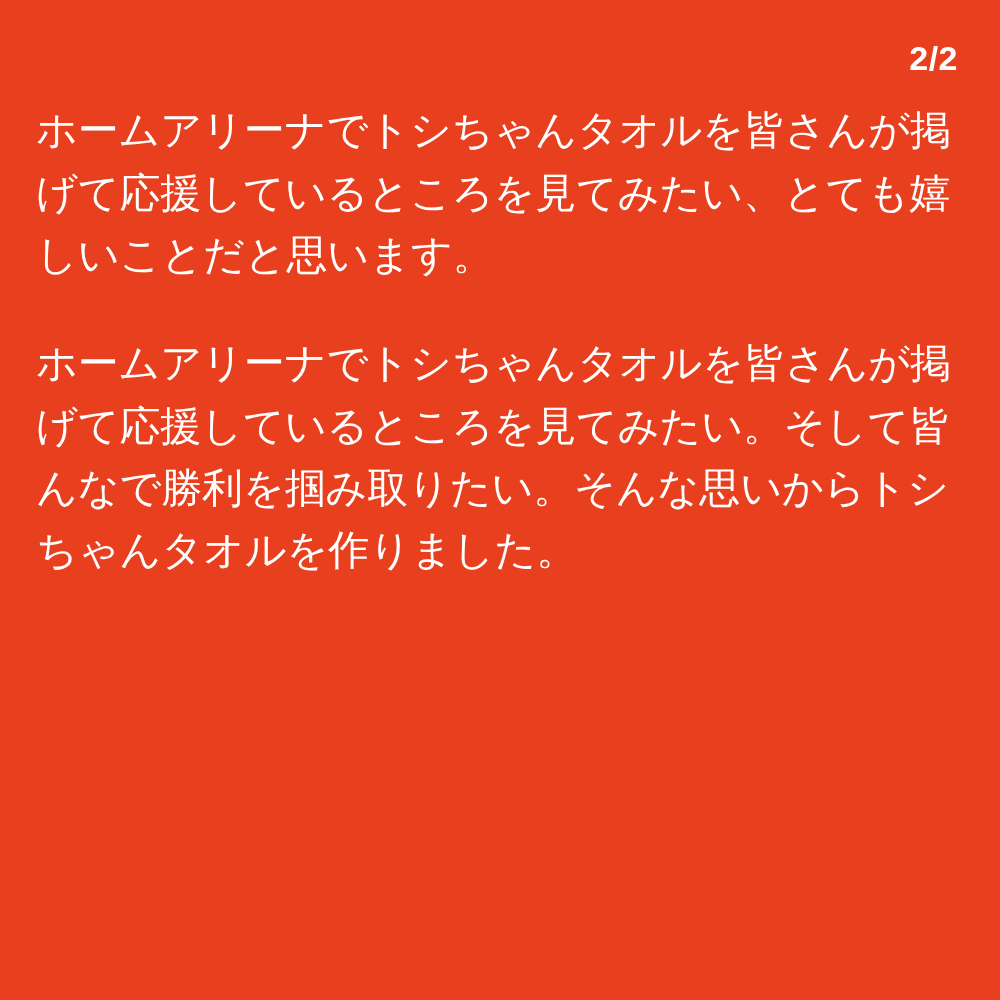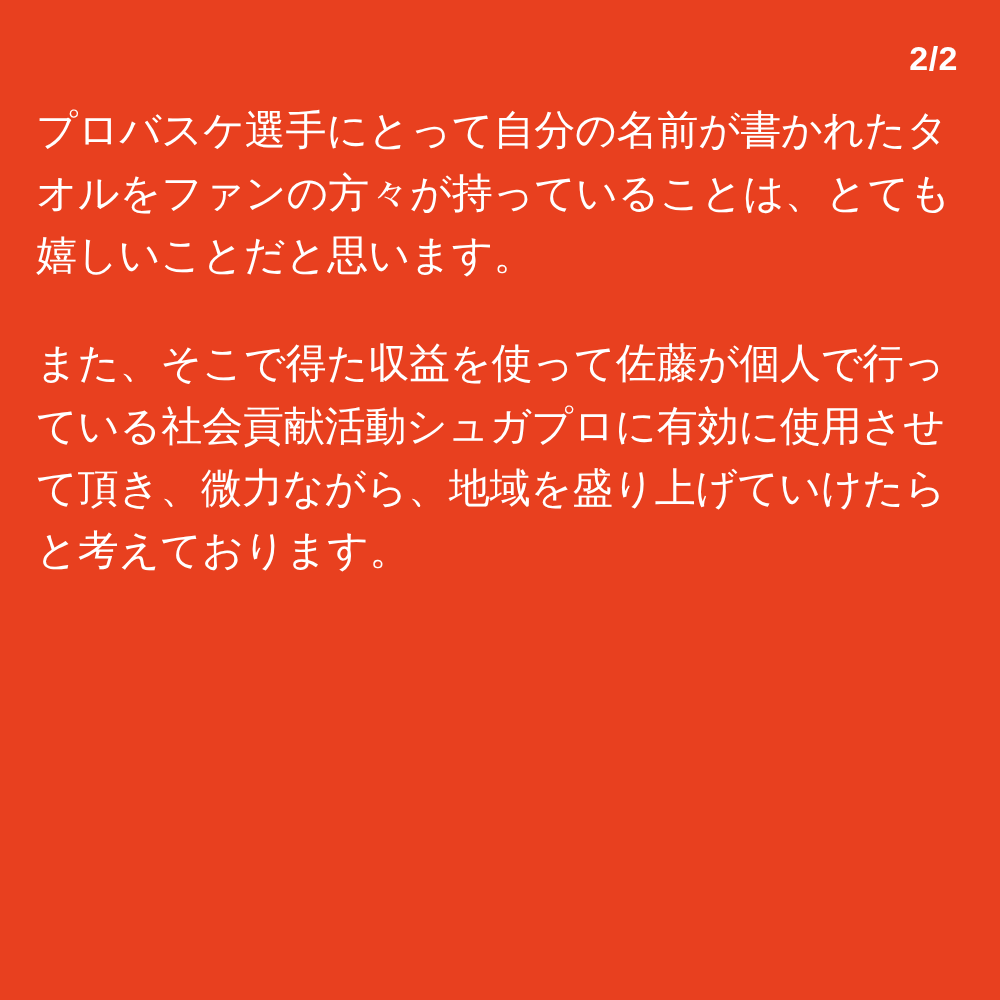--- a/index.html
+++ b/index.html
@@ -46,16 +46,16 @@
     margin-bottom: 0;
   }
 </style>
 </head>
 <body>
 
 <div class="slide">
   <div class="page-counter">2/2</div>
 
   <div class="body-text">
-    <p class="paragraph">プロバスケ選手にとって自分の名前が書かれたタオルをファンの方々が持っていることは、とても嬉しいことだと思います。</p>
-    <p class="paragraph">また、そこで得た収益を使って佐藤が個人で行っている社会貢献活動シュガプロに有効に使用させて頂き、微力ながら、地域を盛り上げていけたらと考えております。</p>
+    <p class="paragraph">ホームアリーナでトシちゃんタオルを皆さんが掲げて応援しているところを見てみたい、とても嬉しいことだと思います。</p>
+    <p class="paragraph">ホームアリーナでトシちゃんタオルを皆さんが掲げて応援しているところを見てみたい。そして皆んなで勝利を掴み取りたい。そんな思いからトシちゃんタオルを作りました。</p>
   </div>
 </div>
 
 </body></html>

